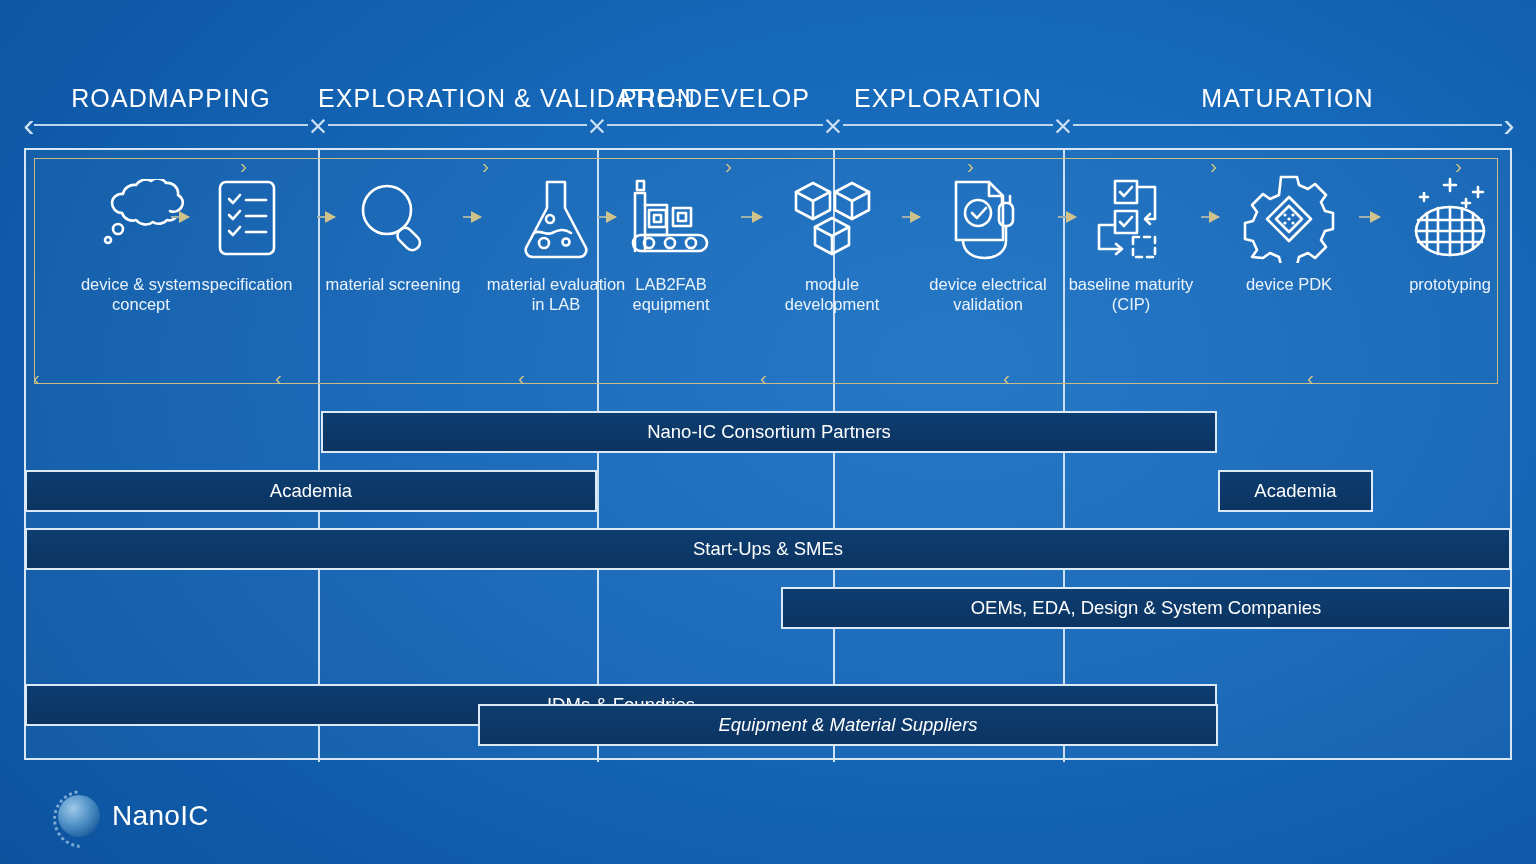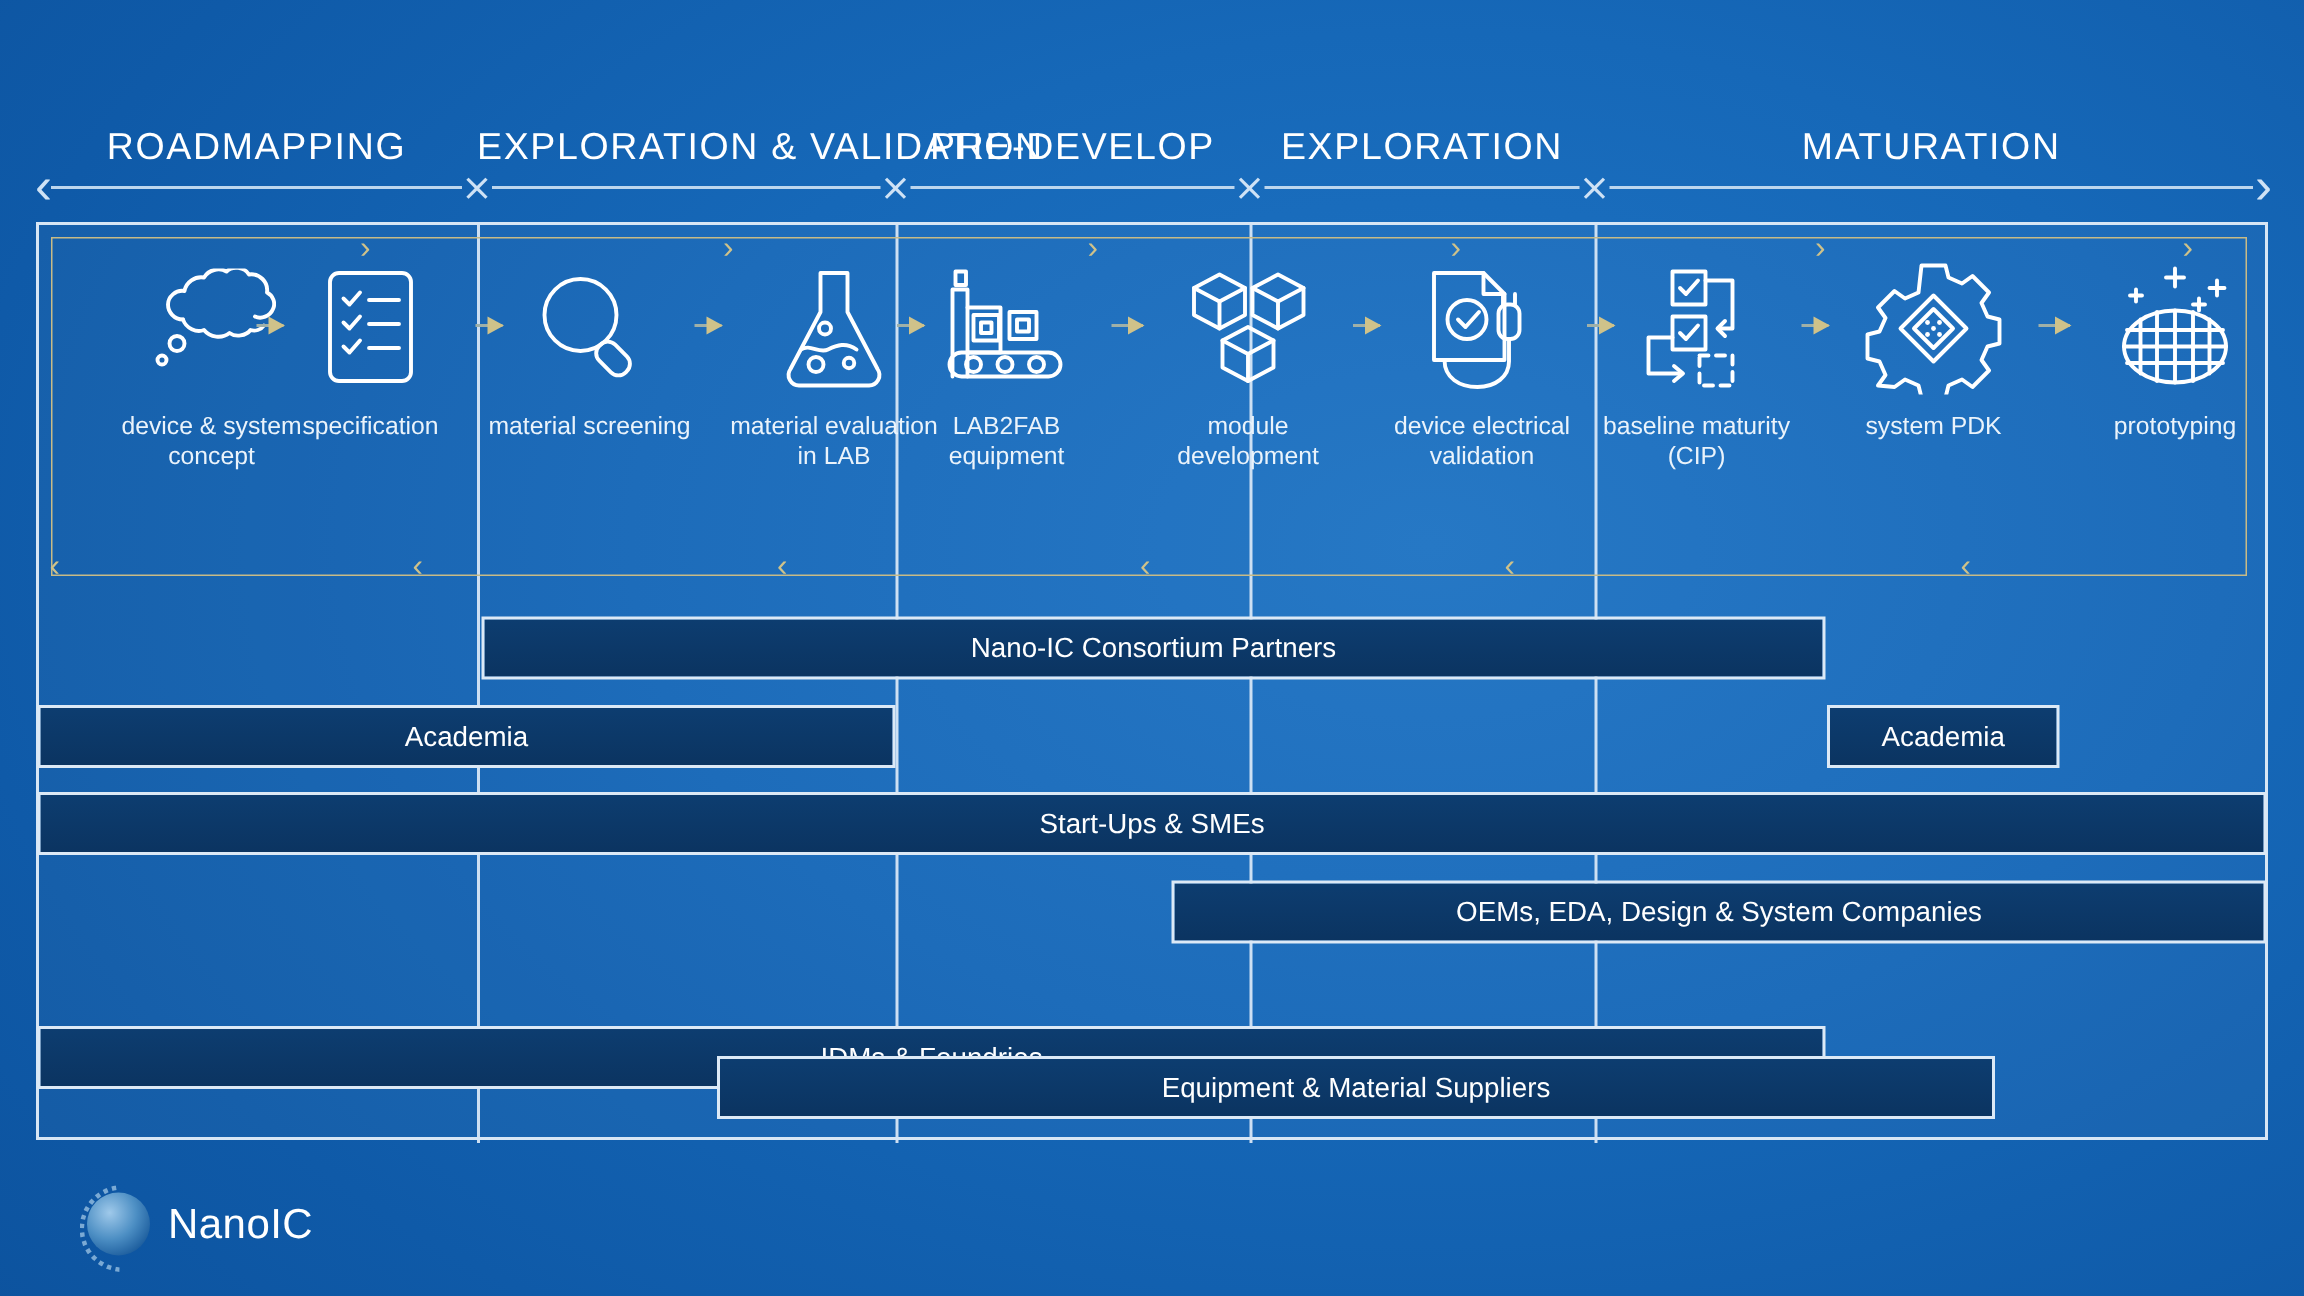--- a/index.html
+++ b/index.html
@@ -271,21 +271,21 @@
               <path fill="none" stroke="#ffffff" stroke-width="2.6" stroke-linecap="round" stroke-linejoin="round" d="M38 2h16l2 8 9 4 7-5 11 11-5 7 4 9 8 2v16l-8 2-4 9 5 7-11 11-7-5-9 4-2 8H38l-2-8-9-4-7 5L9 82l5-7-4-9-8-2V48l8-2 4-9-5-7L20 19l7 5 9-4z"></path>
               <path fill="none" stroke="#ffffff" stroke-width="2.6" stroke-linecap="round" stroke-linejoin="round" d="M46 22l22 22-22 22-22-22z"></path>
               <path fill="none" stroke="#ffffff" stroke-width="2.6" stroke-linecap="round" stroke-linejoin="round" d="M46 31l13 13-13 13-13-13z"></path>
               <circle fill="#ffffff" cx="42" cy="40" r="1.6"></circle>
               <circle fill="#ffffff" cx="50" cy="40" r="1.6"></circle>
               <circle fill="#ffffff" cx="46" cy="44" r="1.6"></circle>
               <circle fill="#ffffff" cx="42" cy="48" r="1.6"></circle>
               <circle fill="#ffffff" cx="50" cy="48" r="1.6"></circle>
             </svg>
           </div>
-          <div class="lbl">system PDK</div>
+          <div class="lbl">device PDK</div>
         </div>
         <div class="step-arrow" style="left: 1335px; width: 21px;"></div>
         <div class="step" style="left: 1350px; width: 152px;">
           <div class="ico">
             <svg width="96" height="88" viewBox="0 0 96 88">
               <ellipse fill="none" stroke="#ffffff" stroke-width="2.6" stroke-linecap="round" stroke-linejoin="round" cx="48" cy="56" rx="34" ry="24"></ellipse>
               <path fill="none" stroke="#ffffff" stroke-width="2.6" stroke-linecap="round" stroke-linejoin="round" d="M25 38v36M36 33v46M48 32v48M60 33v46M71 38v36"></path>
               <path fill="none" stroke="#ffffff" stroke-width="2.6" stroke-linecap="round" stroke-linejoin="round" d="M16 45h64M14 56h68M16 67h64"></path>
               <path fill="none" stroke="#ffffff" stroke-width="2.6" stroke-linecap="round" stroke-linejoin="round" d="M48 4v12M42 10h12"></path>
               <path fill="none" stroke="#ffffff" stroke-width="2.6" stroke-linecap="round" stroke-linejoin="round" d="M76 12v10M71 17h10"></path>
@@ -310,21 +310,21 @@
       </div>
       <div class="bar" style="left: 25px; top: 528px; width: 1486px;">
         <span>Start-Ups &amp; SMEs</span>
       </div>
       <div class="bar" style="left: 781px; top: 587px; width: 730px;">
         <span>OEMs, EDA, Design &amp; System Companies</span>
       </div>
       <div class="bar" style="left: 25px; top: 684px; width: 1192px;">
         <span>IDMs &amp; Foundries</span>
       </div>
-      <div class="bar" style="left: 478px; top: 704px; width: 852px;">
+      <div class="bar" style="left: 478px; top: 704px; width: 740px; font-style: italic;">
         <span>Equipment &amp; Material Suppliers</span>
       </div>
     </div>
 
   <div id="logo">
     <div id="globe"></div>
     <div id="logotext">NanoIC</div>
   </div>
 
 </div>

